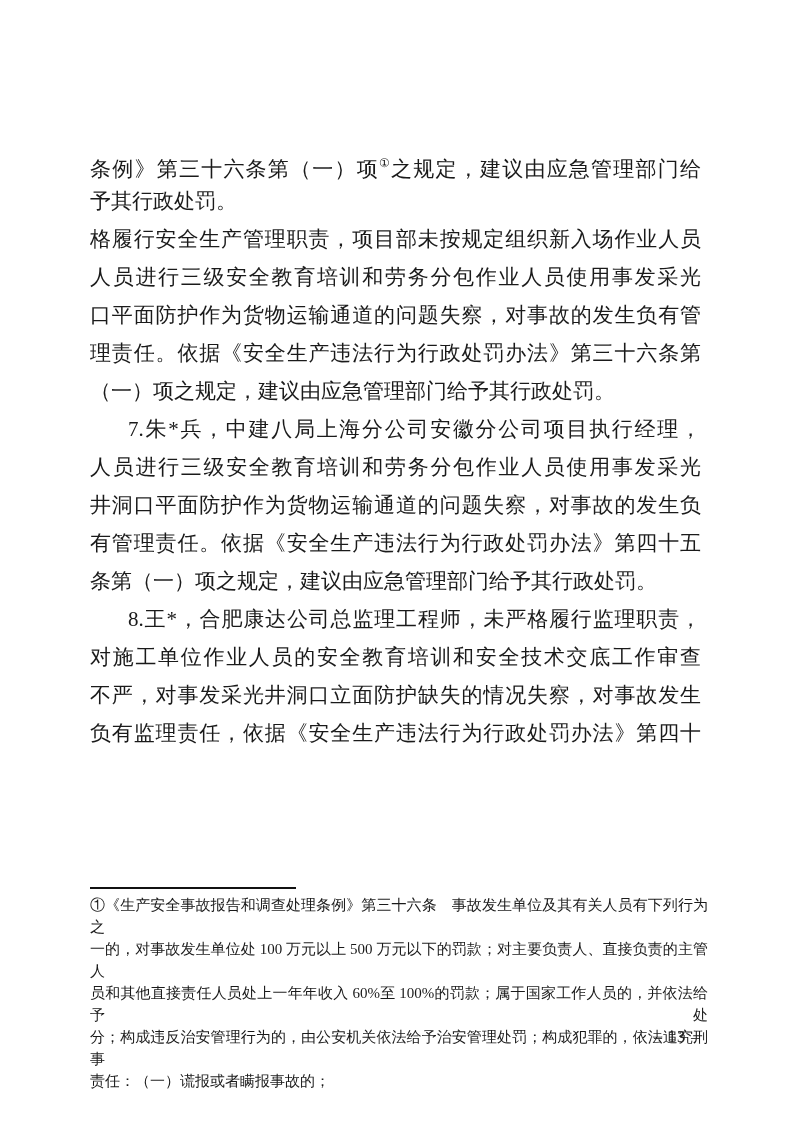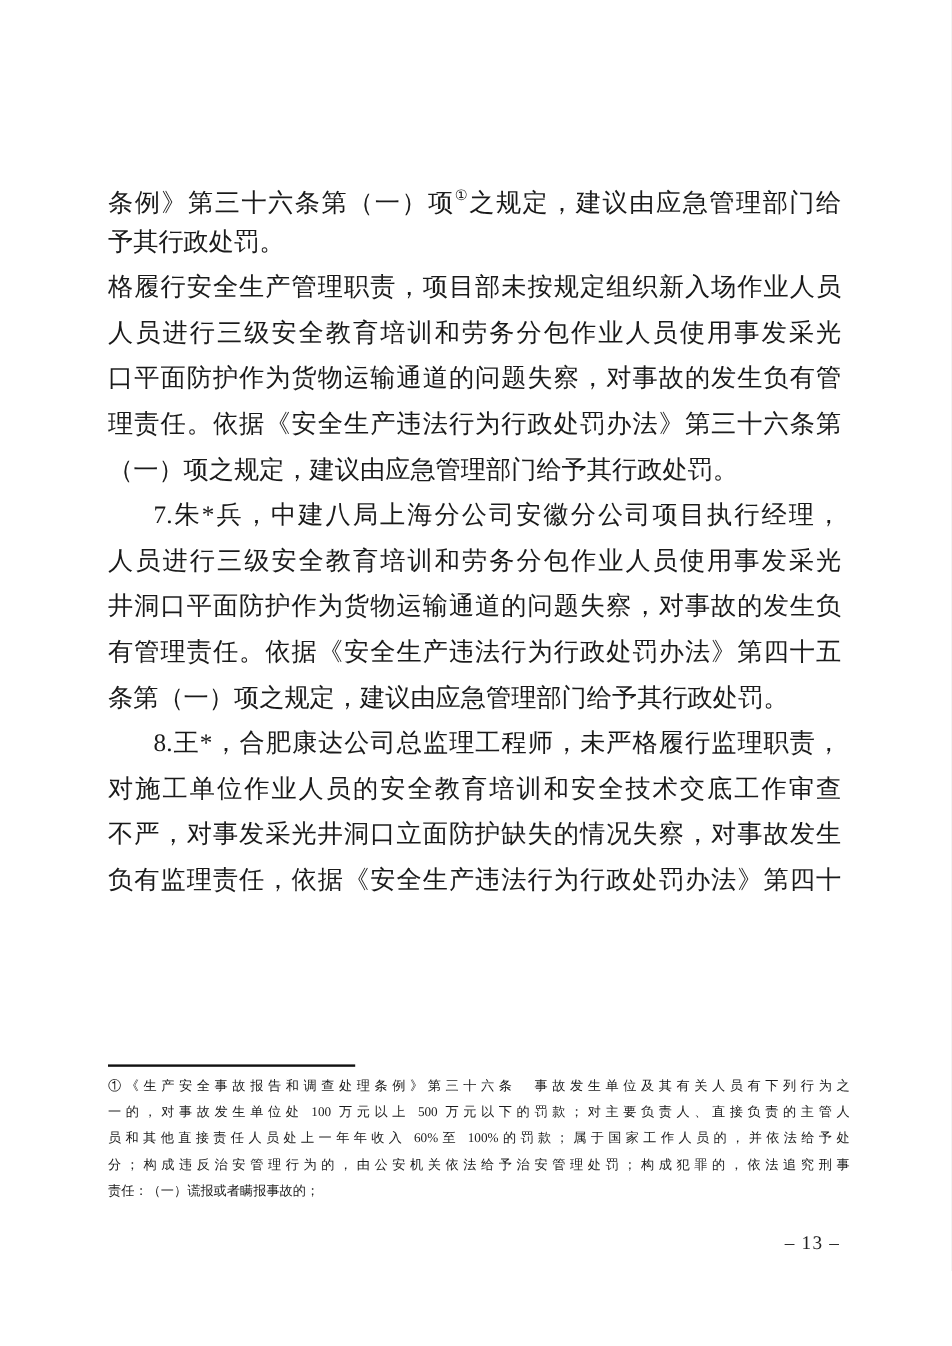--- a/index.html
+++ b/index.html
@@ -51,21 +51,21 @@
     border-top: 2px solid #111111;
   }
   .foot-block {
     position: absolute;
     left: 90px;
     top: 894px;
     width: 618px;
   }
   .fline {
     line-height: 22px;
-    font-size: 11px;
+    font-size: 15px;
     text-align: justify;
     text-align-last: justify;
     overflow: hidden;
   }
   .fline.last {
     text-align-last: left;
   }
   .page-num {
     position: absolute;
     top: 1028px;

